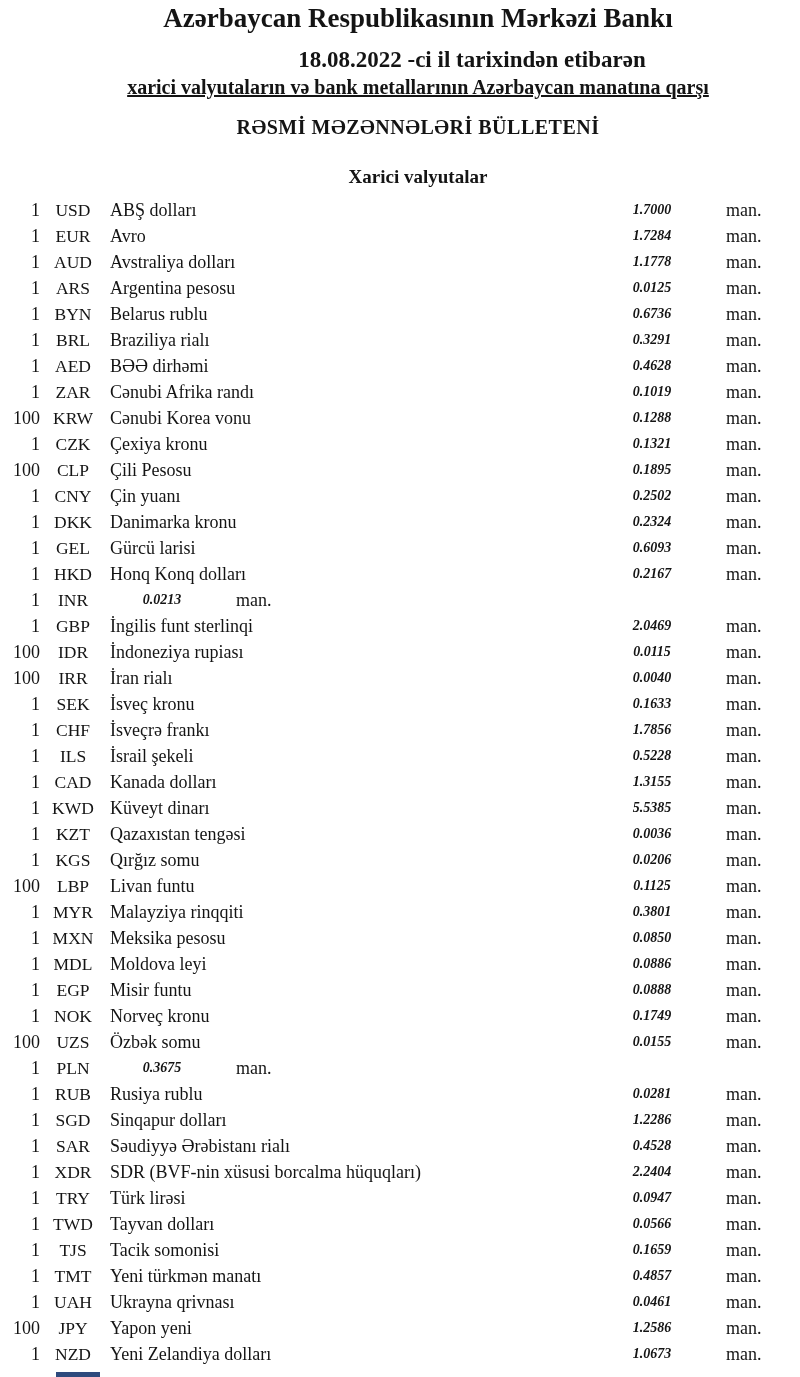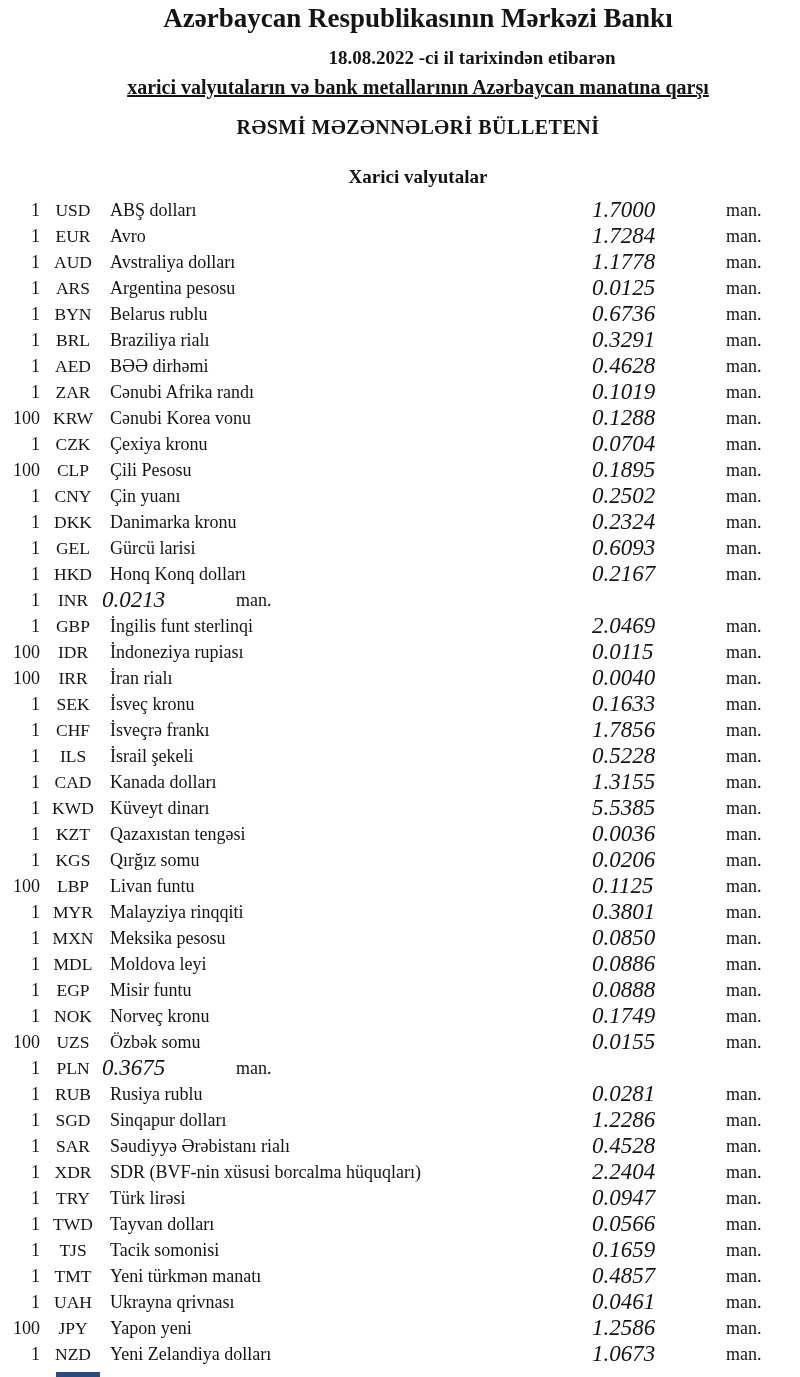--- a/index.html
+++ b/index.html
@@ -14,21 +14,21 @@
   }
   .hline {
     position: absolute;
     left: 36px;
     width: 764px;
     text-align: center;
     font-weight: 700;
     white-space: nowrap;
   }
   .bank-name   { top: 3px;   font-size: 27px; }
-  .date-line   { top: 47px;  font-size: 19px; padding-left: 108px; box-sizing: border-box; }
+  .date-line   { top: 47px;  font-size: 23px; padding-left: 108px; box-sizing: border-box; }
   .subtitle    { top: 76px;  font-size: 20px; text-decoration: underline; }
   .bulletin    { top: 100px; font-size: 20px; letter-spacing: 0.5px; margin-top: 16px; }
   .section-title { top: 166px; font-size: 19px; }
 
   .rates-table {
     position: absolute;
     top: 197px;
     left: 0;
     width: 800px;
   }
@@ -36,21 +36,21 @@
     display: flex;
     height: 26px;
     line-height: 26px;
     padding-right: 30px;
     box-sizing: border-box;
     font-size: 18px;
   }
   .qty  { width: 40px; text-align: right; flex: 0 0 auto; }
   .code { width: 58px; margin-left: 4px; text-align: center; flex: 0 0 auto; font-size: 17.5px; }
   .name { flex: 1 1 auto; margin-left: 8px; text-align: left; white-space: nowrap; overflow: hidden; }
-  .rate { width: 120px; text-align: left; flex: 0 0 auto; font-weight: 400; font-style: italic; font-size: 23px; }
+  .rate { width: 120px; text-align: center; flex: 0 0 auto; font-weight: 700; font-style: italic; font-size: 14px; }
   .unit { width: 58px; padding-left: 14px; box-sizing: border-box; text-align: left; flex: 0 0 auto; }
 
   .bottom-bar {
     position: absolute;
     left: 56px;
     top: 1372px;
     width: 44px;
     height: 5px;
   }
 </style>
@@ -133,21 +133,21 @@
     <span class="code">KRW</span>
     <span class="name">Cənubi Korea vonu</span>
     <span class="rate">0.1288</span>
     <span class="unit">man.</span>
   </div>
 
   <div class="row">
     <span class="qty">1</span>
     <span class="code">CZK</span>
     <span class="name">Çexiya kronu</span>
-    <span class="rate">0.0704</span>
+    <span class="rate">0.1321</span>
     <span class="unit">man.</span>
   </div>
 
   <div class="row">
     <span class="qty">100</span>
     <span class="code">CLP</span>
     <span class="name">Çili Pesosu</span>
     <span class="rate">0.1895</span>
     <span class="unit">man.</span>
   </div>

